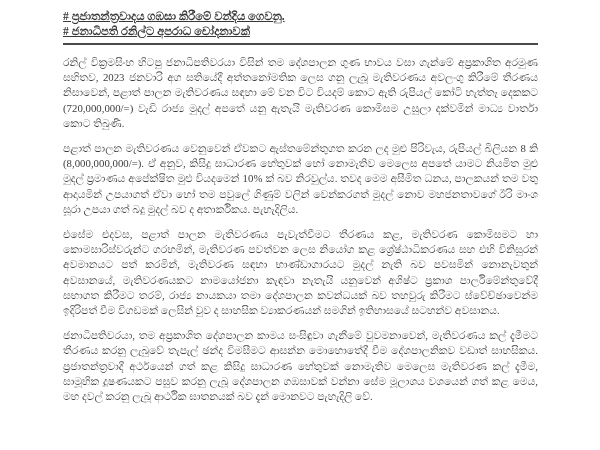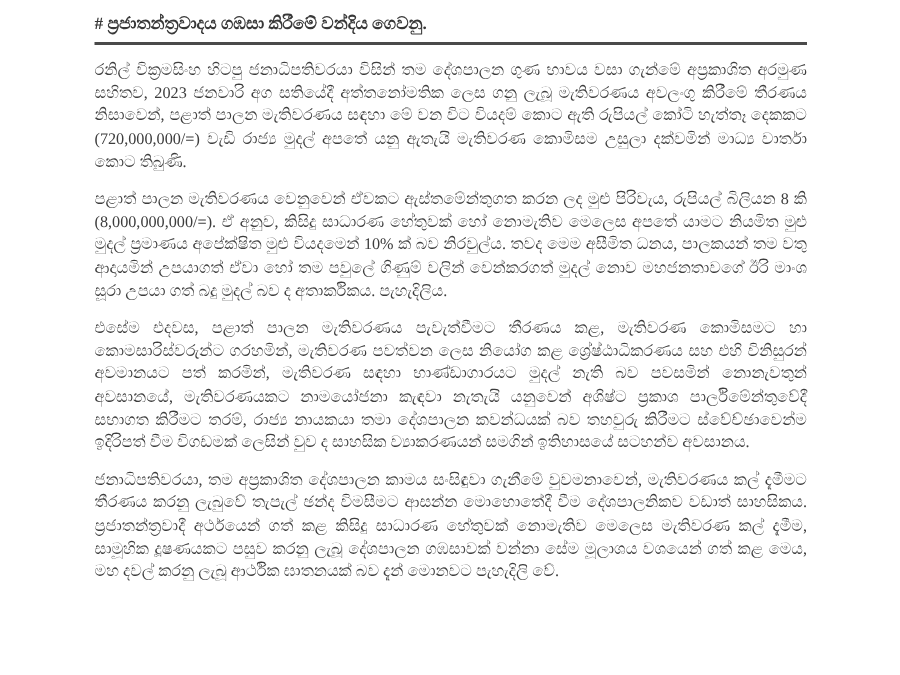--- a/index.html
+++ b/index.html
@@ -18,37 +18,39 @@
     color: #3d3d3d;
     overflow: hidden;
   }
   .headline {
     font-weight: bold;
     font-size: 11.5px;
     line-height: 15px;
     color: #383838;
     white-space: nowrap;
     overflow: hidden;
+    text-decoration: underline;
   }
   .header-divider {
     border: none;
     border-top: 2px solid #4a4a4a;
     margin: 4px 0 0 0;
   }
   .body-para {
     margin: 10px 0 0 0;
     font-size: 10.8px;
     line-height: 15.2px;
     text-align: justify;
     color: #3d3d3d;
   }
 </style>
 </head>
 <body>
 
 <div class="page">
   <div class="headline"># ප්‍රජාතන්ත්‍රවාදය ගඹසා කිරීමේ වන්දිය ගෙවනු.</div>
+  <div class="headline"># ජනාධිපති රනිල්ට අපරාධ චෝදනාවක්</div>
   <hr class="header-divider">
   <p class="body-para">රනිල් වික්‍රමසිංහ හිටපු ජනාධිපතිවරයා විසින් තම දේශපාලන ගුණ භාවය වසා ගැන්මේ අප්‍රකාශිත අරමුණ සහිතව, 2023 ජනවාරි අග සතියේදී අත්තනෝමතික ලෙස ගනු ලැබූ මැතිවරණය අවලංගු කිරීමේ තීරණය නිසාවෙන්, පළාත් පාලන මැතිවරණය සඳහා මේ වන විට වියදම් කොට ඇති රුපියල් කෝටි හැත්තෑ දෙකකට (720,000,000/=) වැඩි රාජ්‍ය මුදල් අපතේ යනු ඇතැයි මැතිවරණ කොමිසම උසුලා දක්වමින් මාධ්‍ය වාර්තා කොට තිබුණි.</p>
   <p class="body-para">පළාත් පාලන මැතිවරණය වෙනුවෙන් ඒවකට ඇස්තමේන්තුගත කරන ලද මුළු පිරිවැය, රුපියල් බිලියන 8 කි (8,000,000,000/=). ඒ අනුව, කිසිදු සාධාරණ හේතුවක් හෝ නොමැතිව මෙලෙස අපතේ යාමට නියමිත මුළු මුදල් ප්‍රමාණය අපේක්ෂිත මුළු වියදමෙන් 10% ක් බව නිරවුල්ය. තවද මෙම අසීමිත ධනය, පාලකයන් තම වතු ආදායමින් උපයාගත් ඒවා හෝ තම පවුලේ ගිණුම් වලින් වෙන්කරගත් මුදල් නොව මහජනතාවගේ ඊරි මාංශ සූරා උපයා ගත් බදු මුදල් බව ද අතාර්කිකය. පැහැදිලිය.</p>
   <p class="body-para">එසේම එදවස, පළාත් පාලන මැතිවරණය පැවැත්වීමට තීරණය කළ, මැතිවරණ කොමිසමට හා කොමසාරිස්වරුන්ට ගරහමින්, මැතිවරණ පවත්වන ලෙස නියෝග කළ ශ්‍රේෂ්ඨාධිකරණය සහ එහි විනිසුරන් අවමානයට පත් කරමින්, මැතිවරණ සඳහා භාණ්ඩාගාරයට මුදල් නැති බව පවසමින් නොනැවතුන් අවසානයේ, මැතිවරණයකට නාමයෝජනා කැඳවා නැතැයි යනුවෙන් අශිෂ්ට ප්‍රකාශ පාර්ලිමේන්තුවේදී සභාගත කිරීමට තරම්, රාජ්‍ය නායකයා තමා දේශපාලන කවන්ධයක් බව තහවුරු කිරීමට ස්වේච්ඡාවෙන්ම ඉදිරිපත් වීම විගඩමක් ලෙසින් වුව ද සාහසික ව්‍යාකරණයන් සමගින් ඉතිහාසයේ සටහන්ව අවසානය.</p>
   <p class="body-para">ජනාධිපතිවරයා, තම අප්‍රකාශිත දේශපාලන කාමය සංසිඳුවා ගැනීමේ වුවමනාවෙන්, මැතිවරණය කල් දැමීමට තීරණය කරනු ලැබුවේ තැපැල් ඡන්ද විමසීමට ආසන්න මොහොතේදී වීම දේශපාලනිකව වඩාත් සාහසිකය. ප්‍රජාතන්ත්‍රවාදී අර්ථයෙන් ගත් කළ කිසිදු සාධාරණ හේතුවක් නොමැතිව මෙලෙස මැතිවරණ කල් දැමීම, සාමූහික දූෂණයකට පසුව කරනු ලැබූ දේශපාලන ගඹසාවක් වන්නා සේම මූලාශය වශයෙන් ගත් කළ මෙය, මහ දවල් කරනු ලැබූ ආර්ථික ඝාතනයක් බව දැන් මොනවට පැහැදිලි වේ.</p>
 </div>
 
 </body></html>

